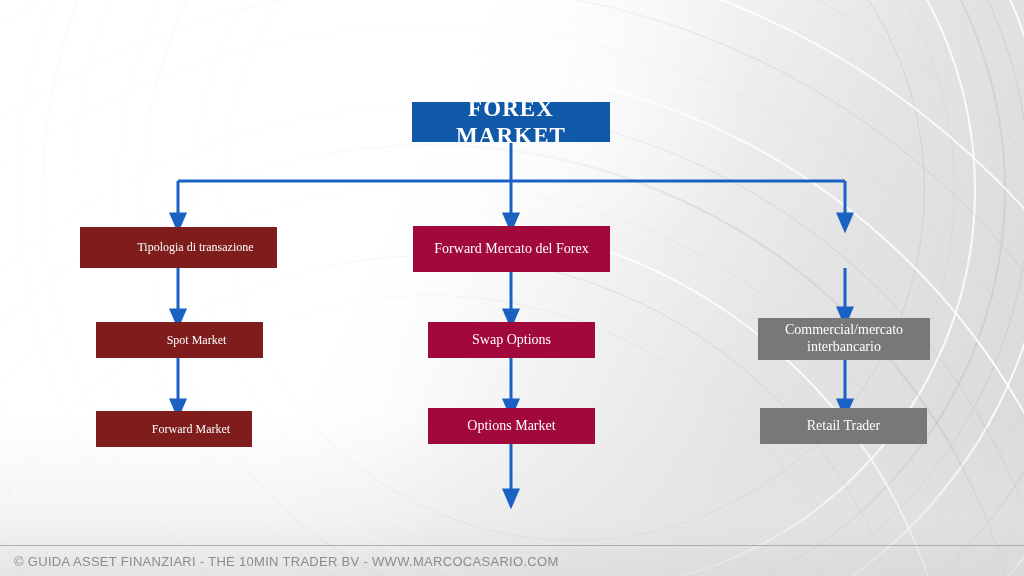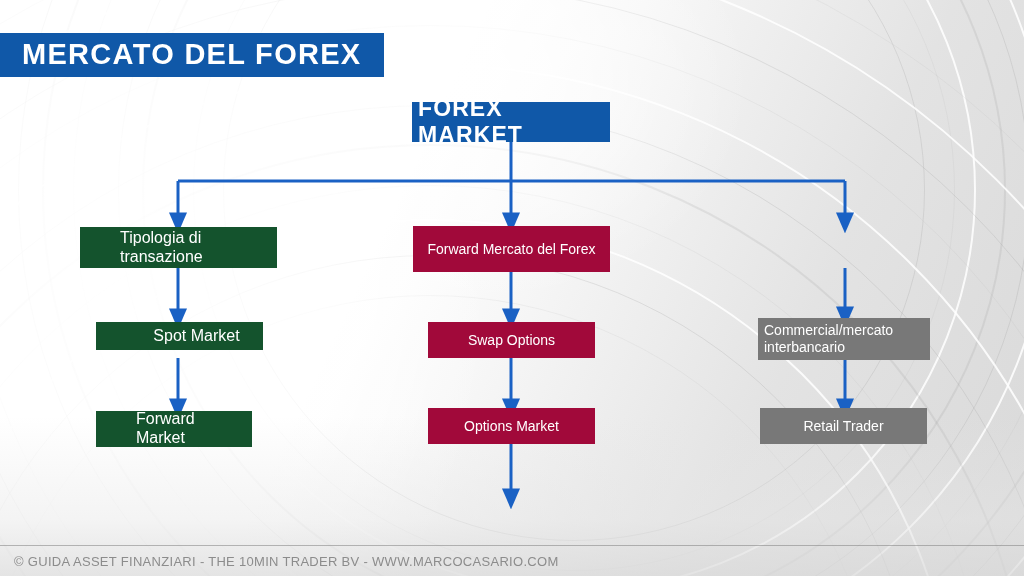--- a/index.html
+++ b/index.html
@@ -109,33 +109,34 @@
     height: 576px;
     z-index: 4;
   }
 
   .node {
     position: absolute;
     box-sizing: border-box;
     display: flex;
     align-items: center;
     justify-content: center;
-    text-align: left;
+    text-align: center;
     color: #ffffff;
     z-index: 5;
     padding: 3px 6px;
     line-height: 1.18;
+    font-family: Liberation Serif, serif;
   }
   .node.root {
     background: #1058a8;
     font-size: 23px;
     font-weight: bold;
     letter-spacing: 1.1px;
   }
-  .node.green  { background: #14532d; font-size: 16px; padding-left: 40px; }
+  .node.green  { background: #7f1d1d; font-size: 12px; padding-left: 40px; }
   .node.red    { background: #a1093a; font-size: 14px; }
   .node.gray   { background: #787878; font-size: 14px; }
 
   
   .footer-rule {
     position: absolute;
     left: 0;
     right: 0;
     top: 545px;
     height: 1px;
@@ -194,23 +195,20 @@
       <div class="arc light" style="width:1360px;height:1360px;"></div>
       <div class="arc soft" style="width:1440px;height:1440px;"></div>
       <div class="arc" style="width:1520px;height:1520px;"></div>
       <div class="arc light" style="width:1600px;height:1600px;"></div>
       <div class="arc soft" style="width:1680px;height:1680px;"></div>
     </div>
     <div class="sheen"></div>
     <div class="bottom-fade"></div>
   </div>
 
-  <div class="title-banner">
-    <div class="title-text">MERCATO DEL FOREX</div>
-  </div>
 
   <svg class="connectors" viewBox="0 0 1024 576" width="1024" height="576">
     <defs>
       <marker id="arrowhead" markerWidth="7" markerHeight="7" refX="3.2" refY="3" orient="auto" markerUnits="strokeWidth">
         <path d="M0,0 L7,3 L0,6 Z" fill="#1a61c4"></path>
       </marker>
     </defs>
     <g stroke="#1a61c4" stroke-width="3" fill="none">
 
       <path d="M511,142 L511,181"></path>
@@ -231,21 +229,21 @@
       <path d="M845,268 L845,316" marker-end="url(#arrowhead)"></path>
       <path d="M845,360 L845,408" marker-end="url(#arrowhead)"></path>
     </g>
   </svg>
 
   <div class="diagram">
 
     <div class="node root" style="left:412px; top:102px; width:198px; height:40px;">FOREX MARKET</div>
 
     <div class="node green" style="left:80px; top:227px; width:197px; height:41px;">Tipologia di transazione</div>
-    <div class="node green" style="left:96px; top:322px; width:167px; height:28px;">Spot Market</div>
+    <div class="node green" style="left:96px; top:322px; width:167px; height:36px;">Spot Market</div>
     <div class="node green" style="left:96px; top:411px; width:156px; height:36px;">Forward Market</div>
 
     <div class="node red" style="left:413px; top:226px; width:197px; height:46px;">Forward Mercato del Forex</div>
     <div class="node red" style="left:428px; top:322px; width:167px; height:36px;">Swap Options</div>
     <div class="node red" style="left:428px; top:408px; width:167px; height:36px;">Options Market</div>
 
     <div class="node gray" style="left:758px; top:318px; width:172px; height:42px;">Commercial/mercato interbancario</div>
     <div class="node gray" style="left:760px; top:408px; width:167px; height:36px;">Retail Trader</div>
   </div>
 

